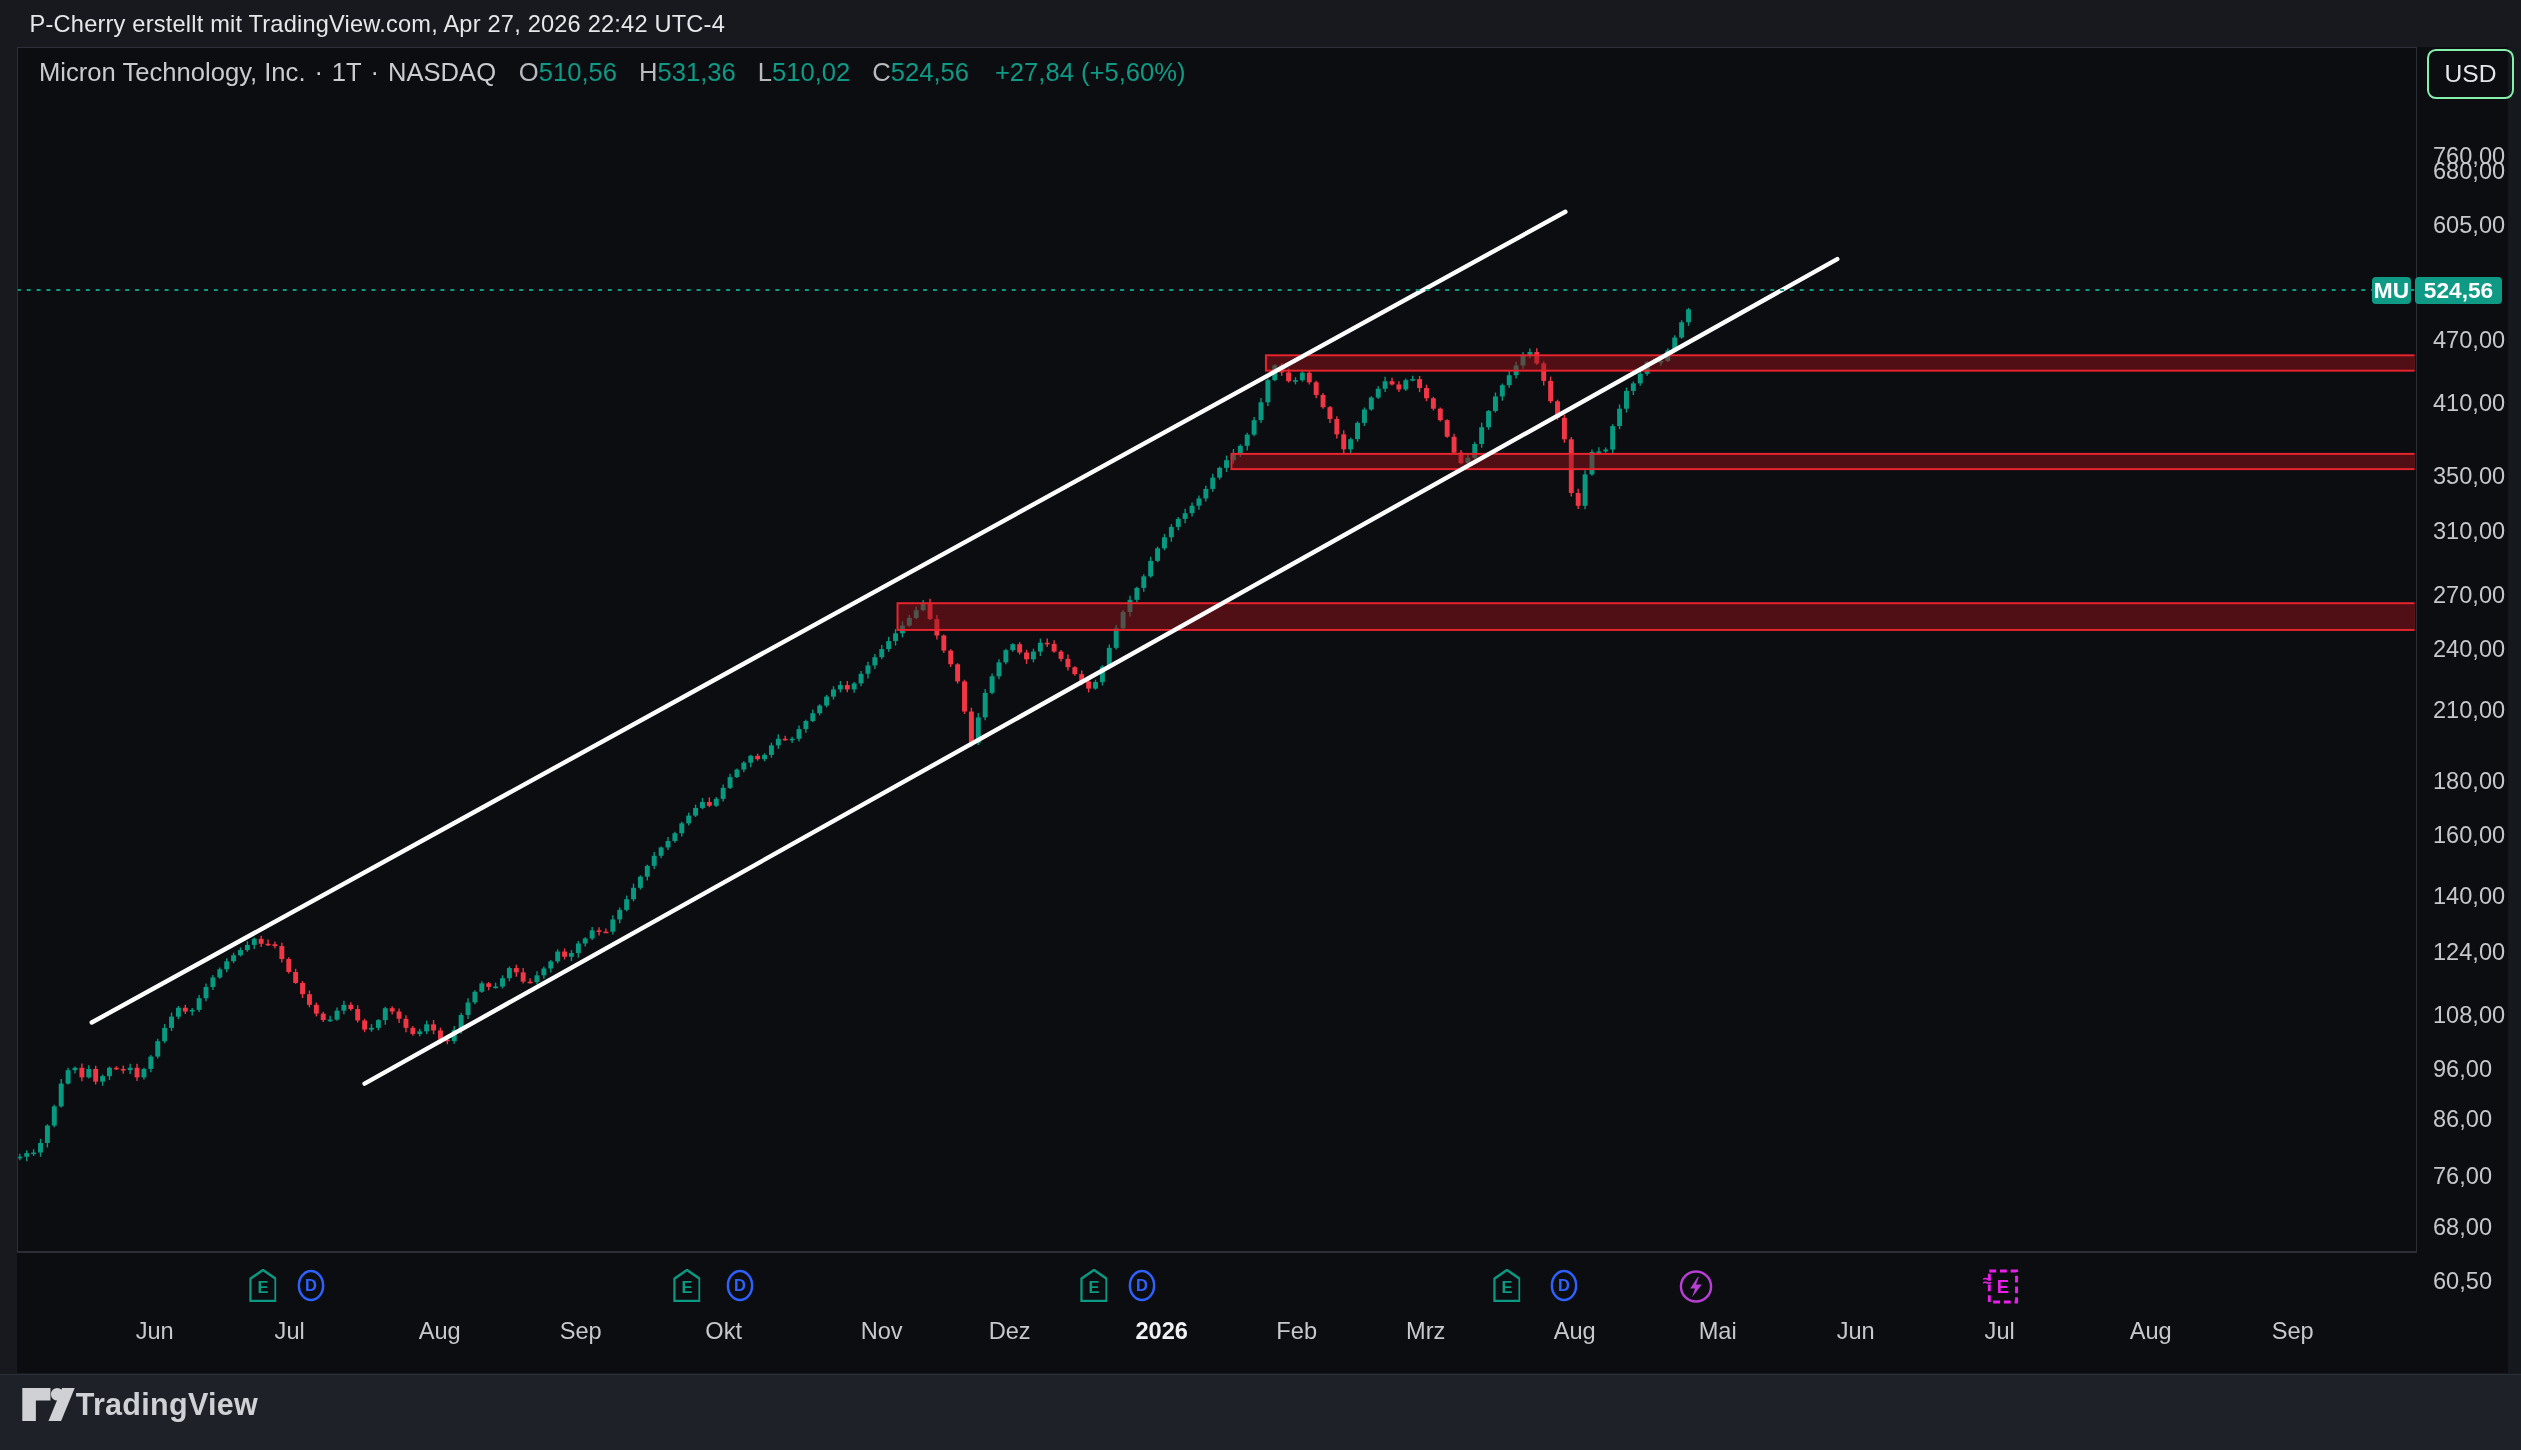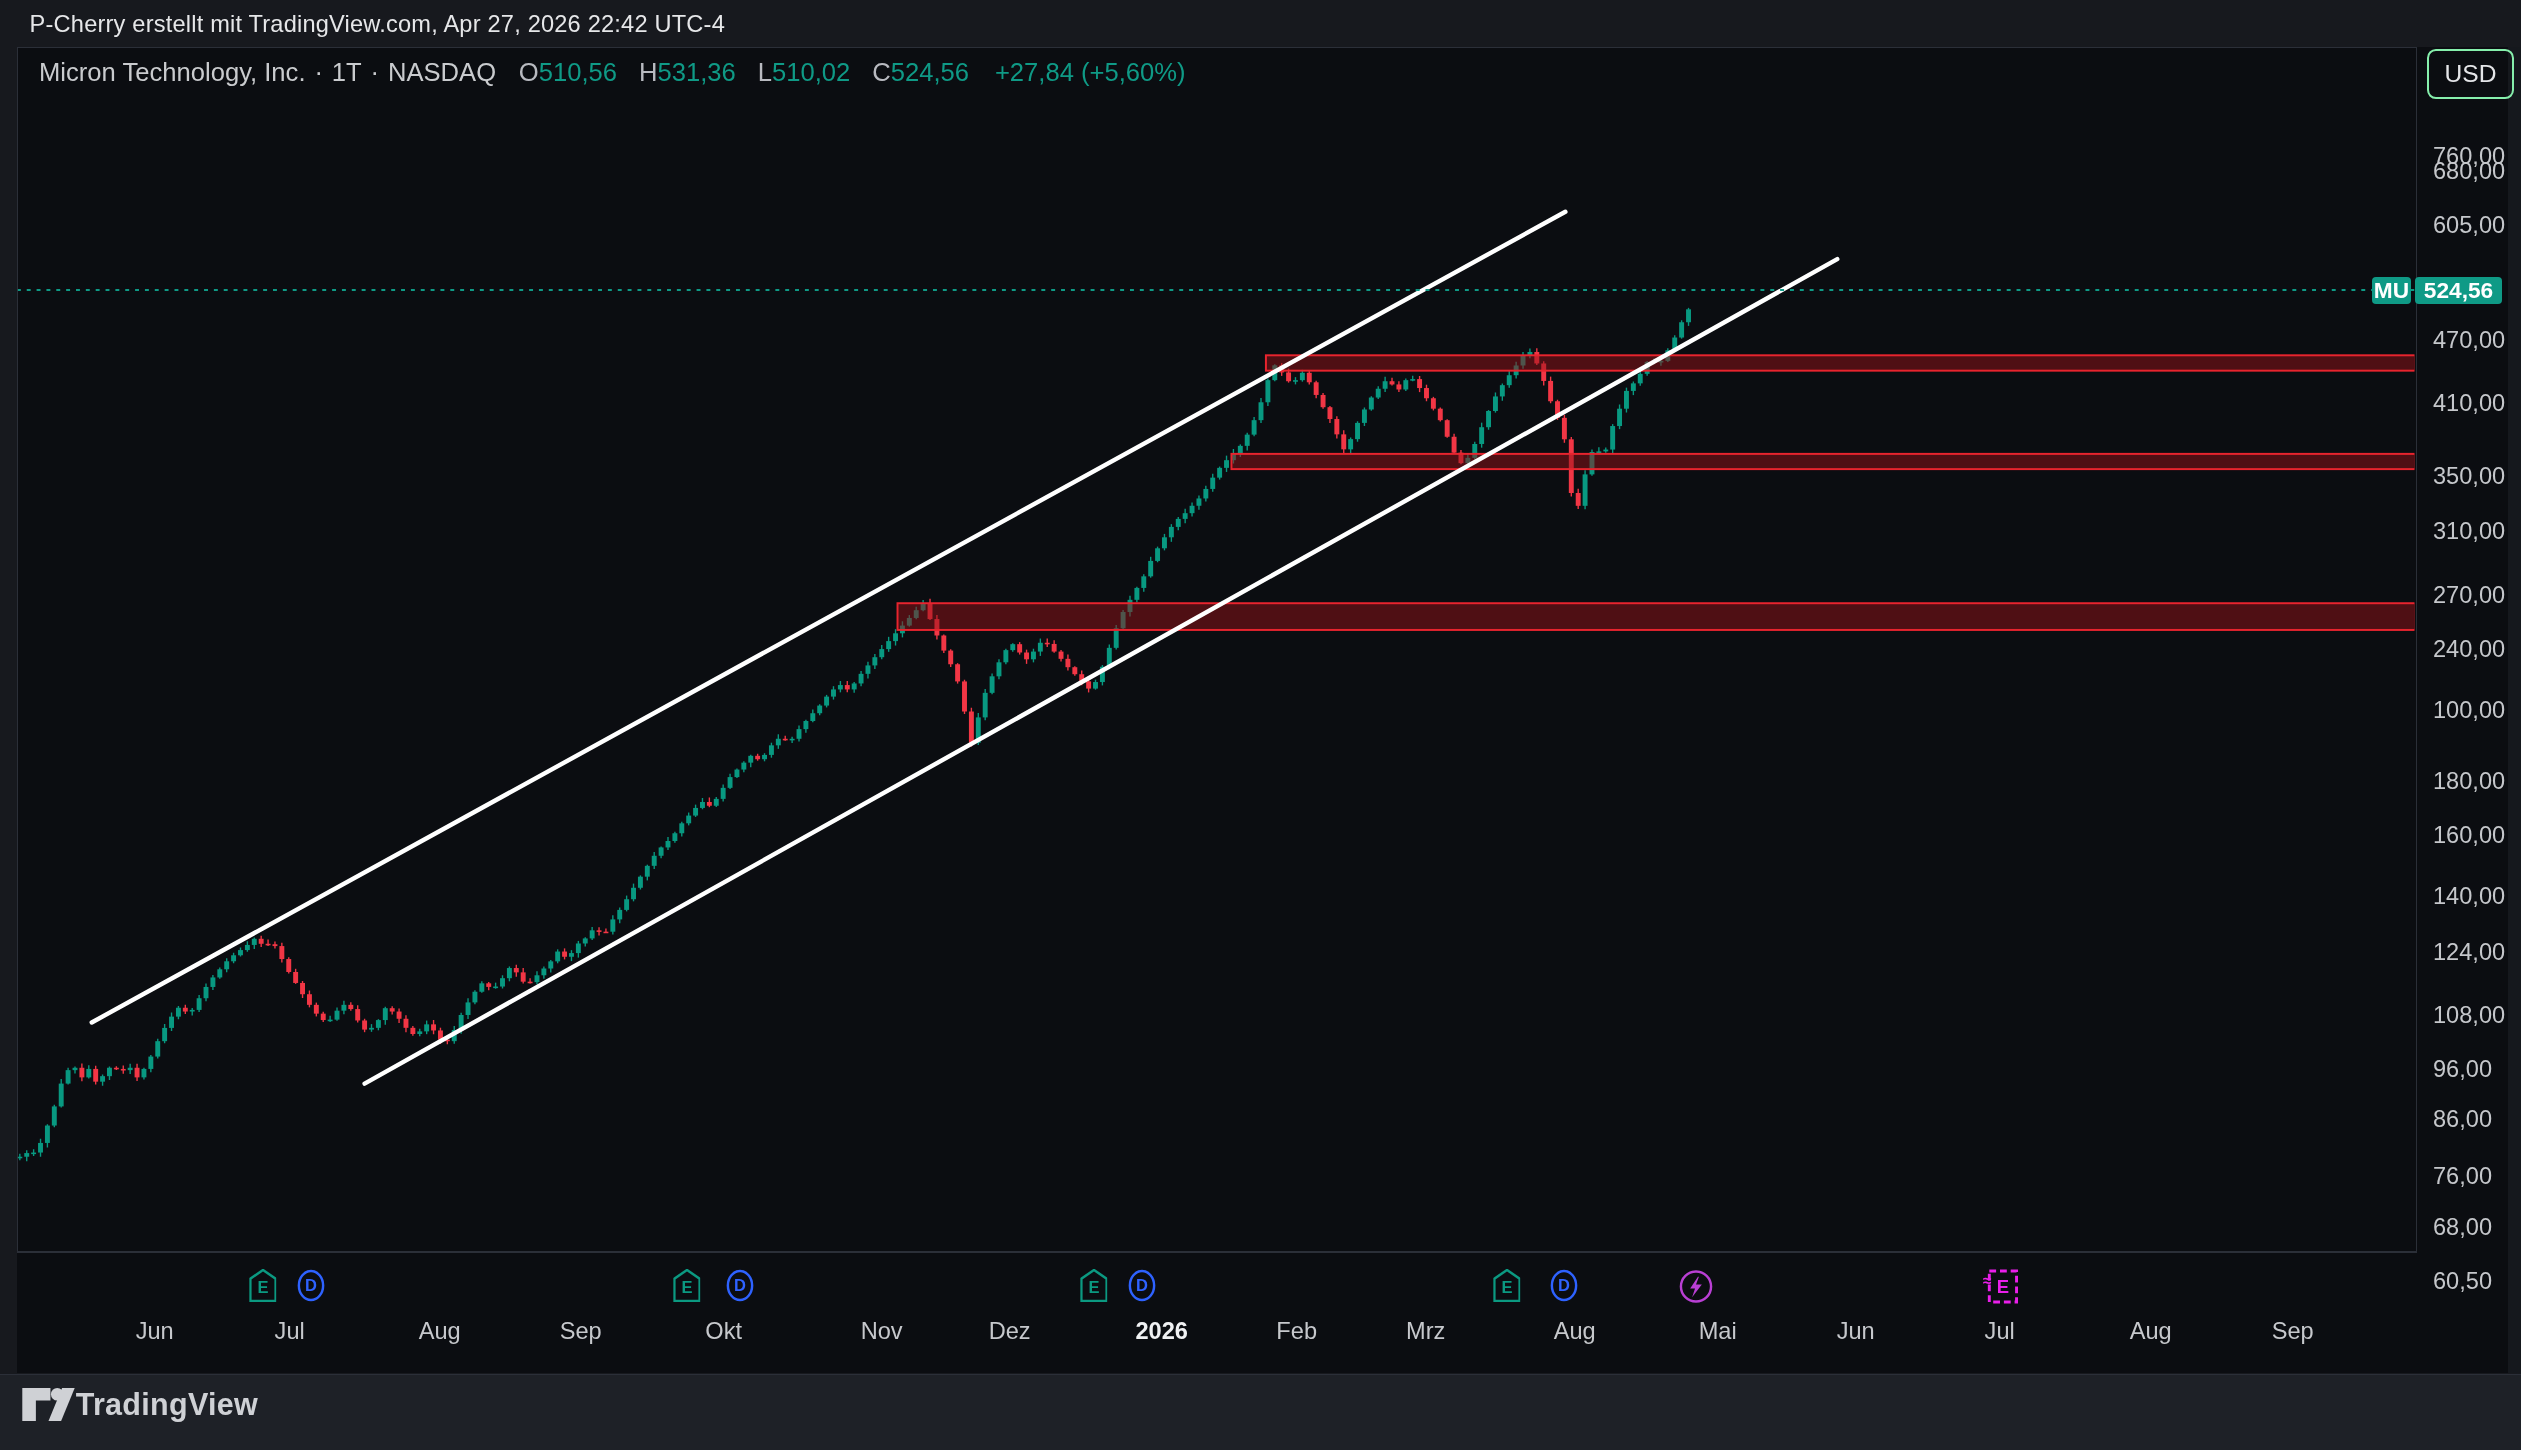--- a/index.html
+++ b/index.html
@@ -580,21 +580,21 @@
   <div id="price-ticks">
       <div class="ptick" style="top: 116px; margin-top: 40px;">760,00</div>
       <div class="ptick" style="top: 171px;">680,00</div>
       <div class="ptick" style="top: 225px;">605,00</div>
       <div class="ptick" style="top: 340px;">470,00</div>
       <div class="ptick" style="top: 403px;">410,00</div>
       <div class="ptick" style="top: 476px;">350,00</div>
       <div class="ptick" style="top: 531px;">310,00</div>
       <div class="ptick" style="top: 595px;">270,00</div>
       <div class="ptick" style="top: 649px;">240,00</div>
-      <div class="ptick" style="top: 710px;">100,00</div>
+      <div class="ptick" style="top: 710px;">210,00</div>
       <div class="ptick" style="top: 781px;">180,00</div>
       <div class="ptick" style="top: 835px;">160,00</div>
       <div class="ptick" style="top: 896px;">140,00</div>
       <div class="ptick" style="top: 952px;">124,00</div>
       <div class="ptick" style="top: 1015px;">108,00</div>
       <div class="ptick" style="top: 1069px;">96,00</div>
       <div class="ptick" style="top: 1119px;">86,00</div>
       <div class="ptick" style="top: 1176px;">76,00</div>
       <div class="ptick" style="top: 1227px;">68,00</div>
       <div class="ptick" style="top: 1281px;">60,50</div>

